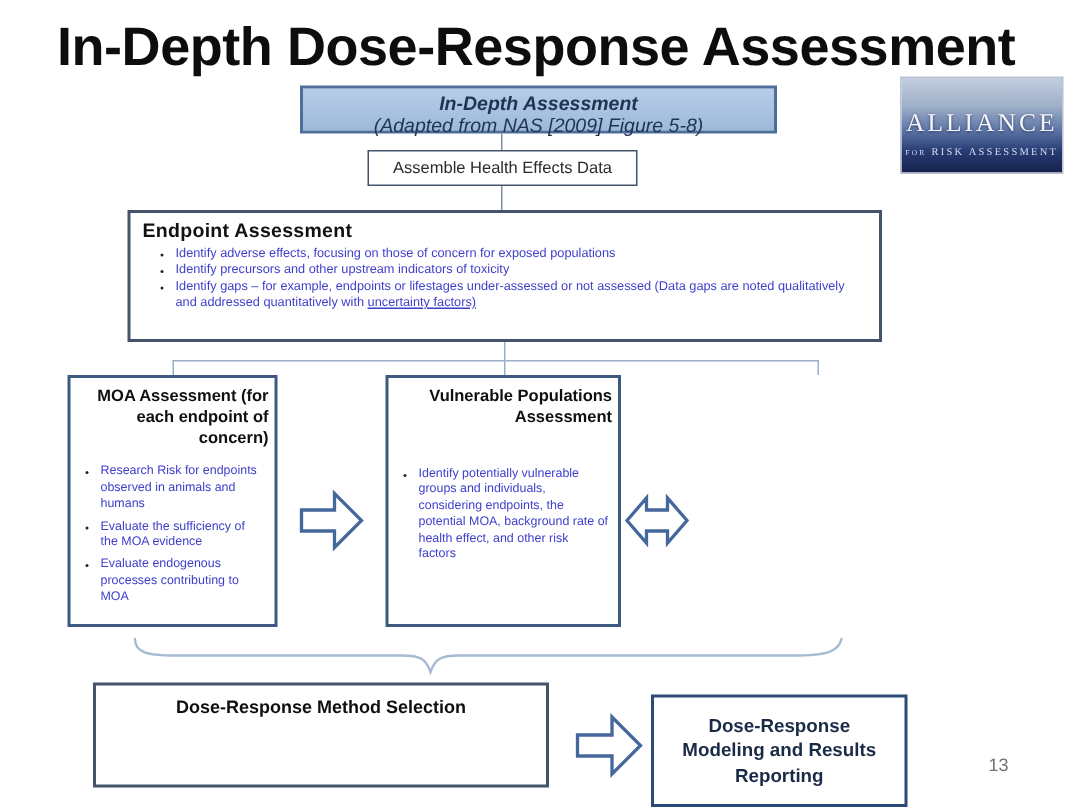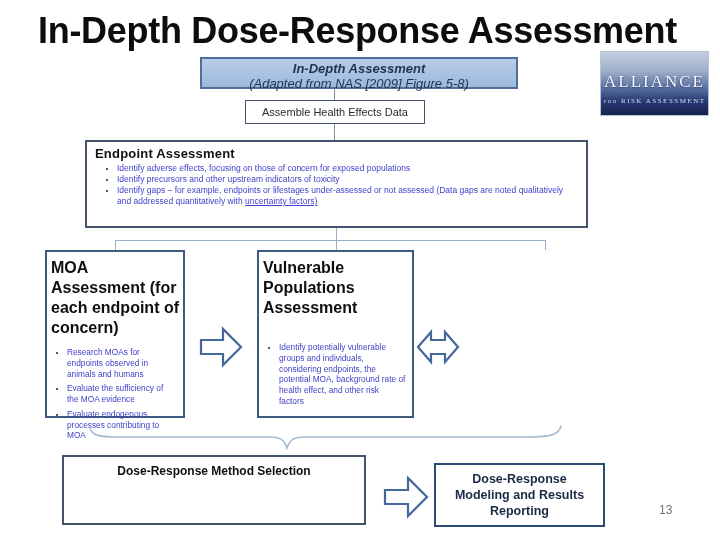--- a/index.html
+++ b/index.html
@@ -53,38 +53,38 @@
   }
   .ep-title { font-size: 13px; font-weight: 700; color: #111; letter-spacing: 0.2px; }
   .blue-list { list-style: disc; padding-left: 22px; margin-top: 2px; }
   .blue-list li {
     font-size: 8.5px; color: #3e3ecb; line-height: 1.3;
   }
   .blue-list li::marker { color: #222; font-size: 7px; }
   .link { text-decoration: underline; color: #3e3ecb; cursor: pointer; }
   
   .col-box { top: 250px; height: 168px; border: 2px solid #3e5a80; padding: 6px 4px 4px 4px; }
-  .col-title { font-size: 16px; font-weight: 700; color: #0f0f0f; text-align: left; line-height: 1.25; }
+  .col-title { font-size: 11px; font-weight: 700; color: #0f0f0f; text-align: right; line-height: 1.25; }
   .col-box .blue-list { padding-left: 16px; margin-top: 9px; }
   .col-box .blue-list li { font-size: 8.3px; padding-right: 2px; margin-bottom: 4px; }
   .moa-box  { left: 45px;  width: 140px; }
   .vuln-box { left: 257px; width: 157px; }
   .vuln-box .blue-list { margin-top: 24px; }
   .bg-box   { left: 462px; width: 166px; }
   .bg-box .blue-list { margin-top: 22px; }
   
   .method-box {
     left: 62px; top: 455px; width: 304px; height: 70px;
     border: 2px solid #44546a; padding-top: 7px;
   }
   .method-title { font-size: 12px; font-weight: 700; color: #0f0f0f; text-align: center; }
   .method-box .blue-list { padding-left: 40px; margin-top: 5px; }
   .method-box .blue-list li { font-size: 8.5px; margin-bottom: 1px; }
   .modeling-box {
-    left: 434px; top: 463px; width: 171px; height: 64px;
+    left: 434px; top: 463px; width: 171px; height: 75px;
     border: 2.5px solid #2c4a78; display: flex; align-items: center; justify-content: center;
     text-align: center; font-size: 12.5px; font-weight: 700; color: #1a2b47; line-height: 1.3;
     padding: 0 10px;
   }
   .page-number { position: absolute; left: 659px; top: 503px; font-size: 12px; color: #737373; }
   
   .conn { position: absolute; background: #7d8fa5; }
   .conn-lite { position: absolute; background: #9ab0c8; }
   .arrow-svg, .brace-svg { position: absolute; }
 </style>
@@ -123,21 +123,21 @@
 
   <div class="conn-lite" style="left:336px;top:228px;width:1px;height:12px;"></div>
   <div class="conn-lite" style="left:115px;top:240px;width:431px;height:1px;"></div>
   <div class="conn-lite" style="left:115px;top:240px;width:1px;height:10px;"></div>
   <div class="conn-lite" style="left:336px;top:240px;width:1px;height:10px;"></div>
   <div class="conn-lite" style="left:545px;top:240px;width:1px;height:10px;"></div>
 
   <div class="box col-box moa-box">
     <div class="col-title">MOA Assessment (for each endpoint of concern)</div>
     <ul class="blue-list">
-      <li>Research MOAs for endpoints observed in animals and humans</li>
+      <li>Research Risk for endpoints observed in animals and humans</li>
       <li>Evaluate the sufficiency of the MOA evidence</li>
       <li>Evaluate endogenous processes contributing to MOA</li>
     </ul>
   </div>
 
   <svg class="arrow-svg" style="left:198px;top:326px;" width="46" height="42" viewBox="0 0 46 42">
     <polygon points="3,14 25,14 25,3 43,21 25,39 25,28 3,28" fill="#ffffff" stroke="#44679c" stroke-width="2.2" stroke-linejoin="miter"></polygon>
   </svg>
 
   <div class="box col-box vuln-box">

